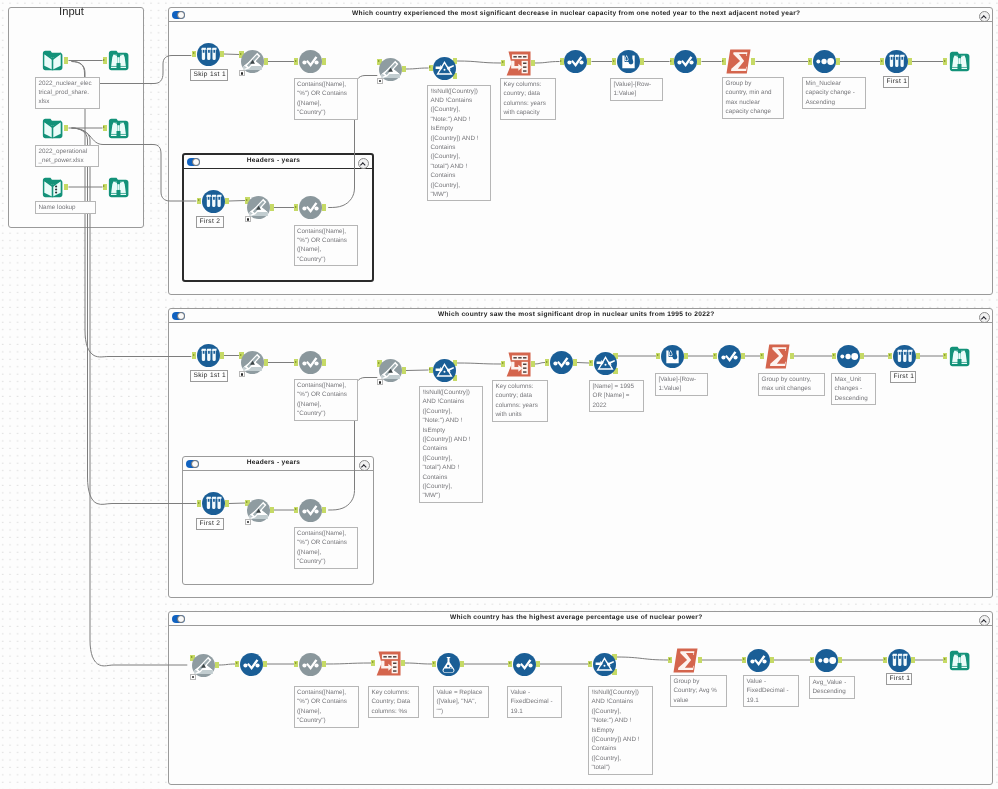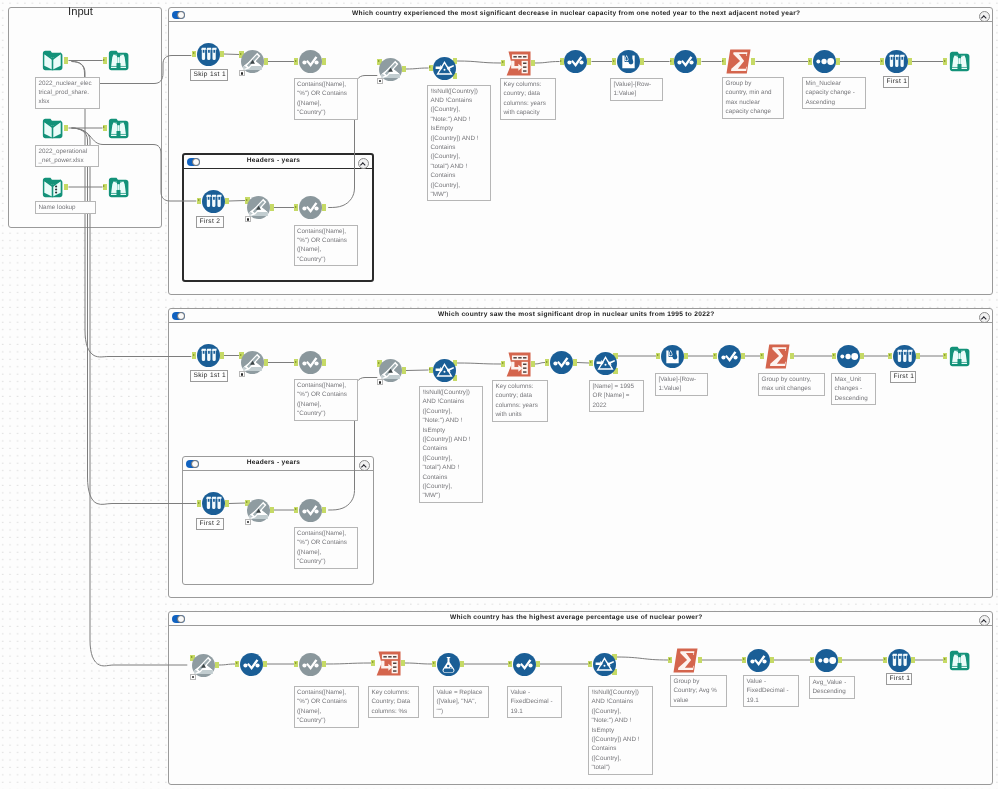--- a/index.html
+++ b/index.html
@@ -41,21 +41,21 @@
 
 <div id="canvas"></div>
 <svg id="dotgrid">
 <defs>
       <pattern id="dp" width="7.42" height="7.42" patternUnits="userSpaceOnUse">
 <rect x="2.2" y="2.6" width="1" height="1" fill="#c9c9c9"></rect>
       </pattern>
     </defs>
 <rect width="998" height="789" fill="url(#dp)"></rect>
   </svg>
-<div class="cont" style="left:7.5px;top:6.5px;width:154.0px;height:221.0px;border:1px solid #9a9a9a;">
+<div class="cont" style="left:7.5px;top:6.5px;width:136px;height:221.0px;border:1px solid #9a9a9a;">
     <div class="cont-title plain-title">Input</div>
   </div>
 <div class="cont" style="left:167.5px;top:6.5px;width:825.5px;height:288.0px;border:1px solid #9a9a9a;">
     <div class="cont-hd" style="border-bottom:1px solid #9a9a9a;">
       <div class="tgl"></div>
       <div class="cont-title">Which country experienced the most significant decrease in nuclear capacity from one noted year to the next adjacent noted year?</div>
       <div class="collapse"></div>
     </div>
   </div>
 <div class="cont" style="left:167.5px;top:307.5px;width:825.5px;height:290.0px;border:1px solid #9a9a9a;">

